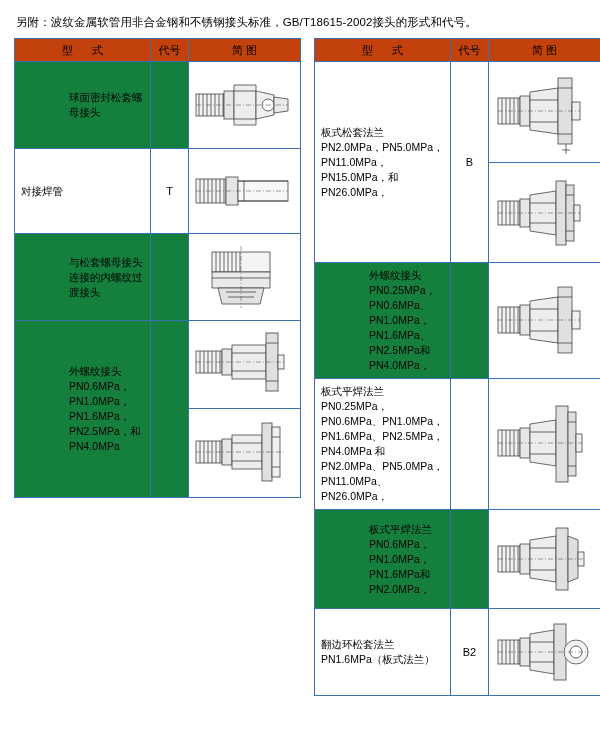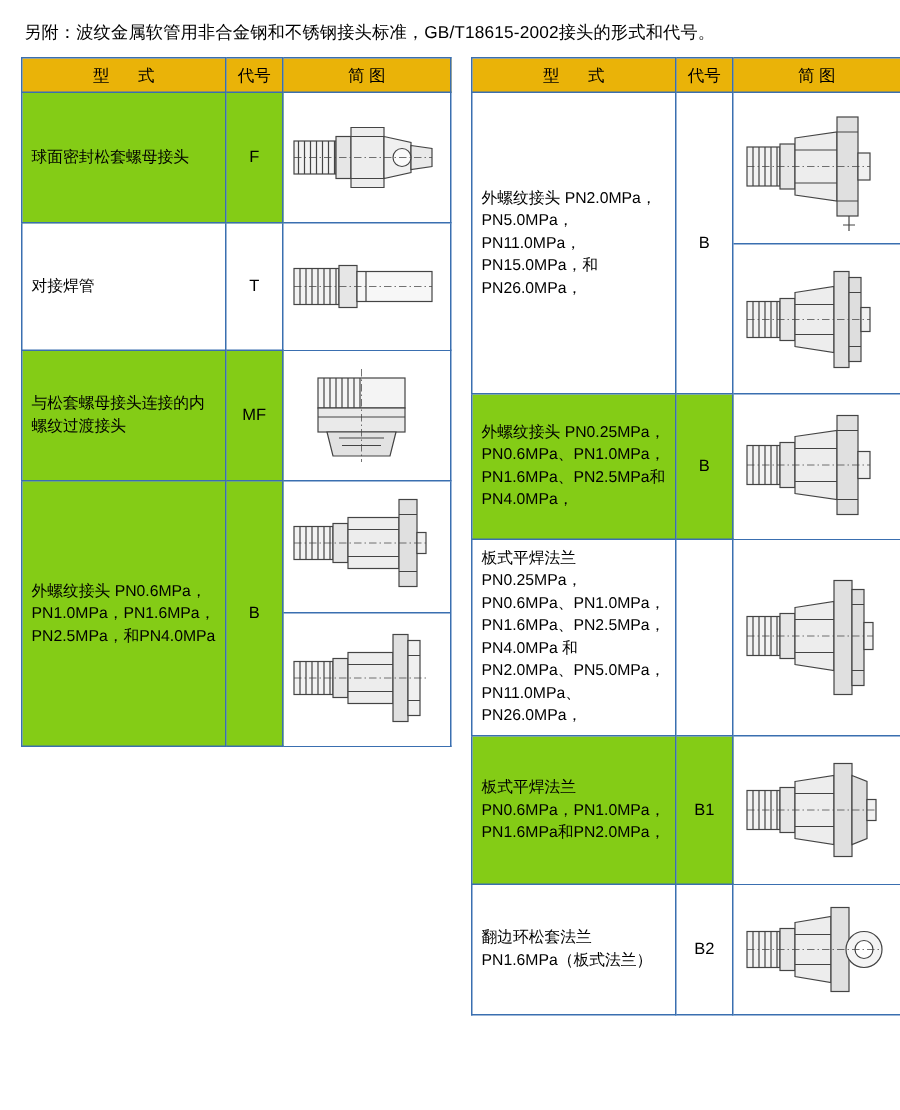--- a/index.html
+++ b/index.html
@@ -39,40 +39,40 @@
     table-layout: fixed;
   }
   table.left { width: 286px; }
   table.right { width: 286px; }
   th, td {
     border: 1px solid #3a6fb0;
     padding: 0;
     vertical-align: middle;
   }
   thead th {
-    background: #eab308;
+    background: #c2410c;
     height: 22px;
     font-size: 11px;
     font-weight: normal;
     text-align: center;
     color: #000;
   }
   th.c-type { letter-spacing: 8px; padding-left: 8px;}
   .cell-text {
     font-size: 10.5px;
     line-height: 15px;
     padding: 5px 6px;
     color: #000;
   }
   .code {
     text-align: center;
     font-size: 11px;
     color: #000;
   }
-  .yellow { background: #84cc16; }
+  .yellow { background: #15803d; padding-left: 48px; }
   .white { background: #ffffff; }
   .fig {
     background: #ffffff;
     text-align: center;
     position: relative;
   }
   .fig svg { display: block; margin: 0 auto; }
   .tbl-wrap-left { width: 286px; }
   .tbl-wrap-right { width: 286px; margin-left: 14px; }
 </style>
@@ -217,21 +217,21 @@
           <tr>
             <th class="c-type">型        式</th>
             <th>代号</th>
             <th>简     图</th>
           </tr>
         </thead>
         <tbody>
 
           <tr>
             <td class="white" style="height:200px">
-              <div class="cell-text">外螺纹接头 PN2.0MPa，PN5.0MPa，PN11.0MPa，PN15.0MPa，和PN26.0MPa，</div>
+              <div class="cell-text">板式松套法兰 PN2.0MPa，PN5.0MPa，PN11.0MPa，PN15.0MPa，和PN26.0MPa，</div>
             </td>
             <td class="white code">B</td>
             <td class="fig" style="padding:0">
               <div style="border-bottom:1px solid #3a6fb0; height:100px; display:flex; align-items:center; justify-content:center;">
                 <svg width="106" height="92" viewBox="0 0 106 92">
                   <g stroke="#444" stroke-width="0.8" fill="none">
                     <rect x="6" y="32" width="22" height="26" fill="#f2f2f2"></rect>
                     <path d="M10 32 V58 M14 32 V58 M18 32 V58 M22 32 V58 M26 32 V58"></path>
                     <rect x="28" y="30" width="10" height="30" fill="#e6e6e6"></rect>
                     <path d="M38 26 L66 22 L66 68 L38 64 Z" fill="#ededed"></path>

